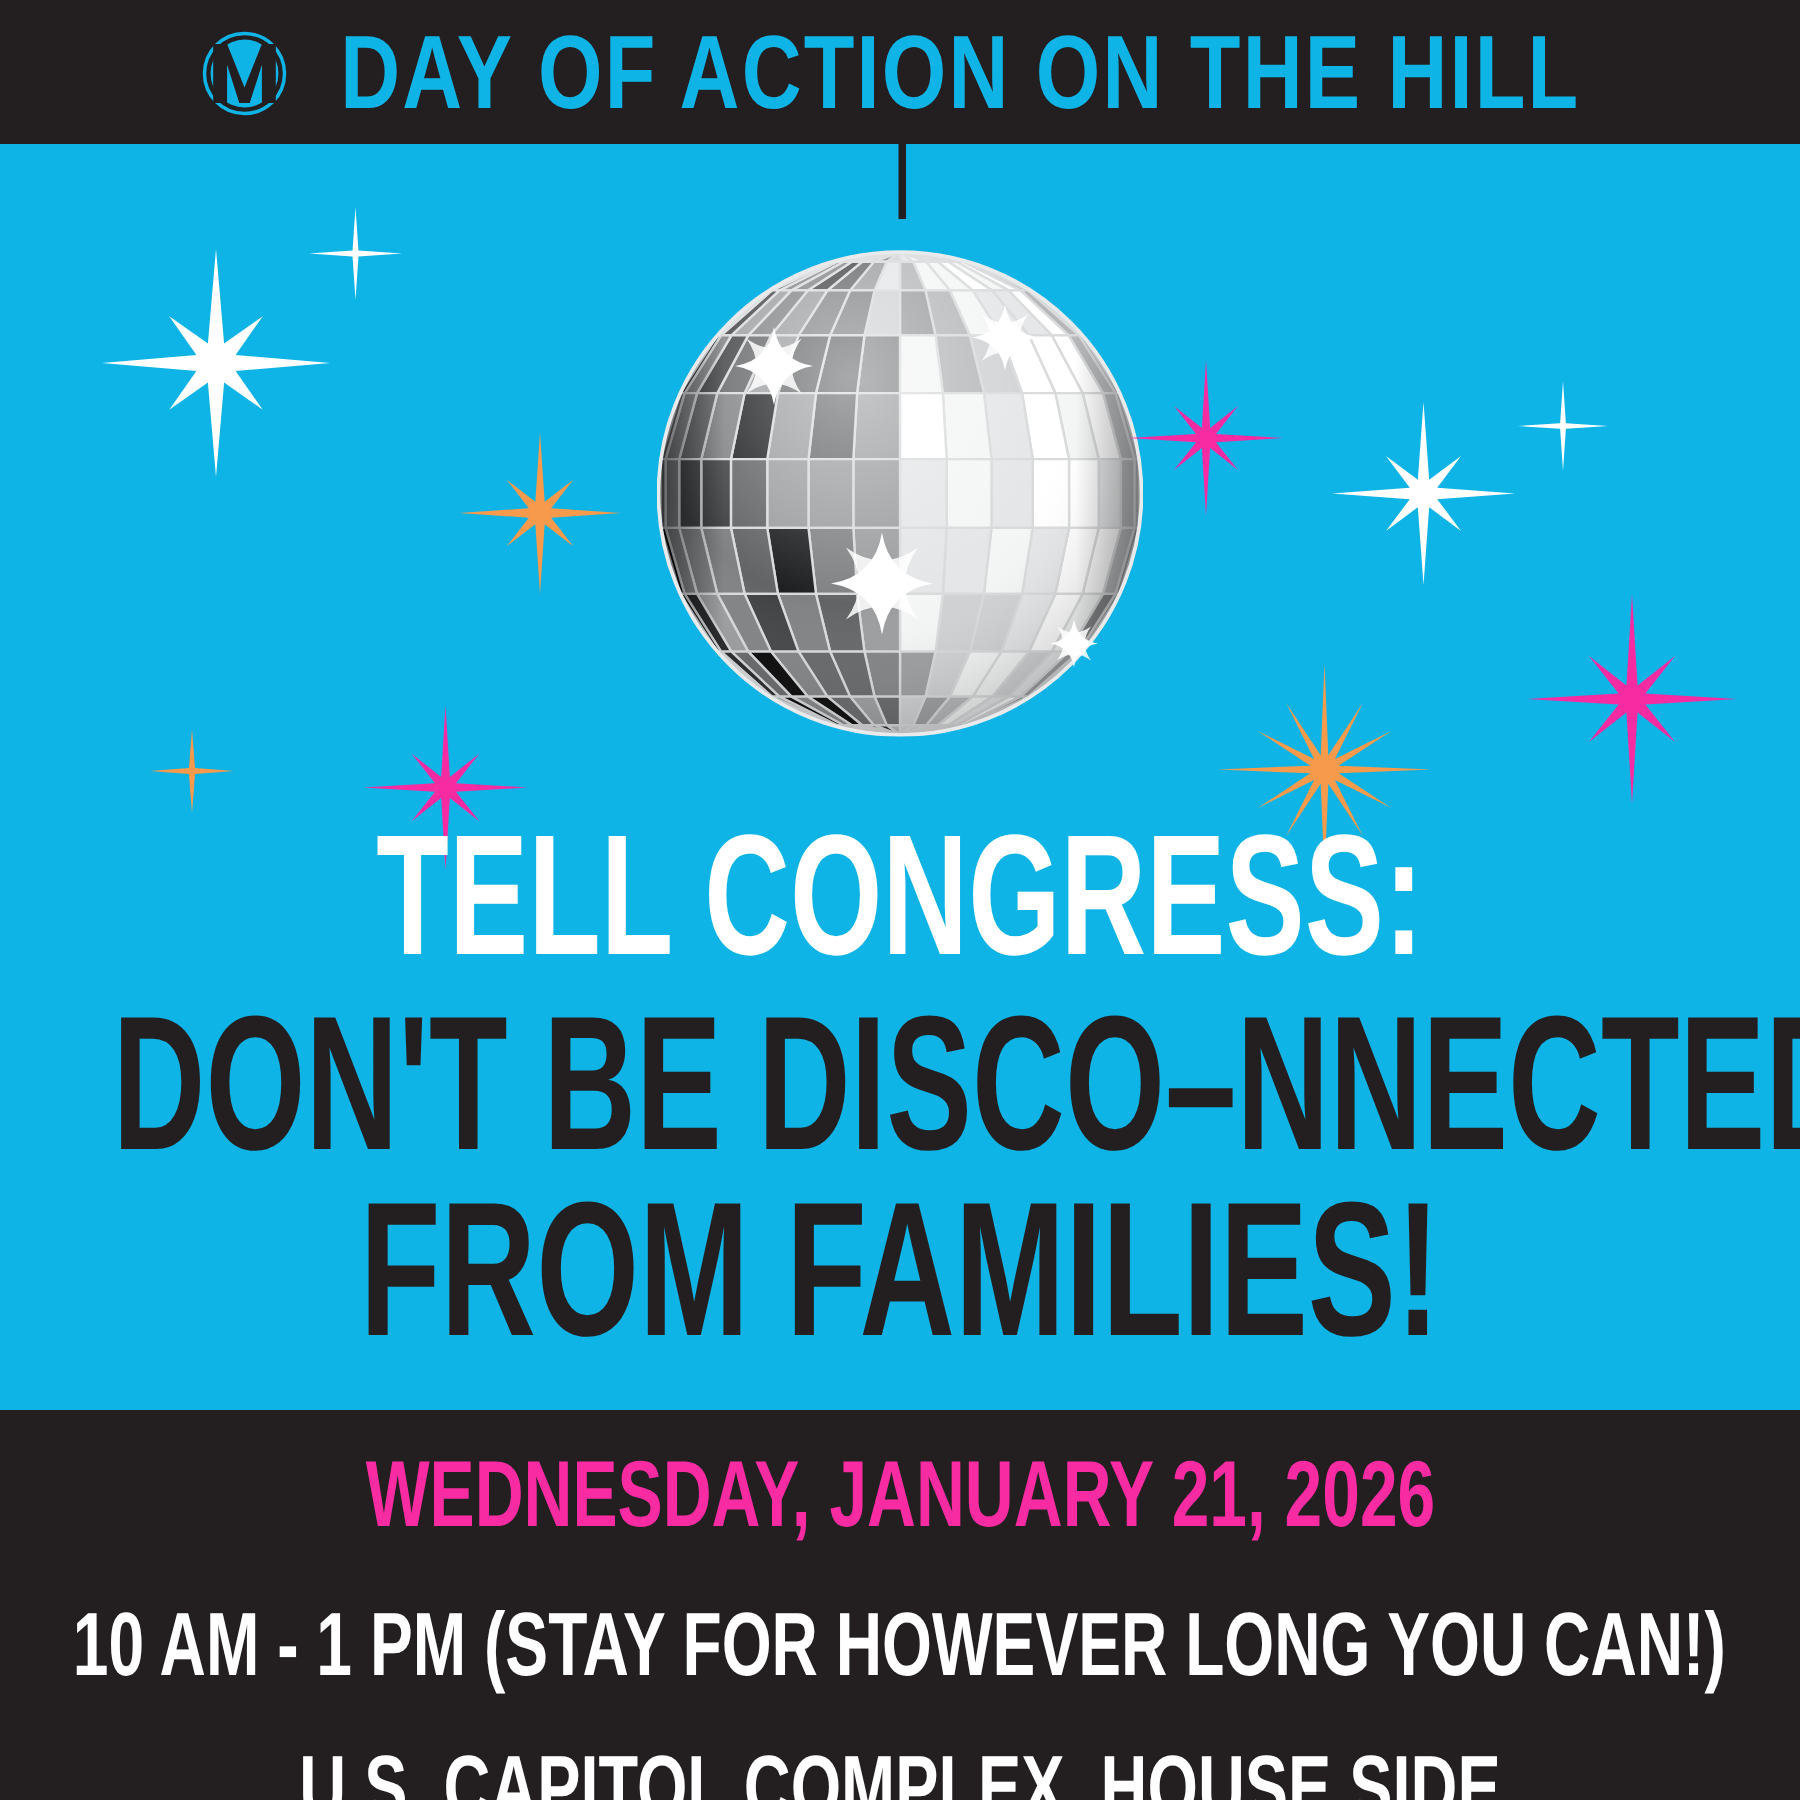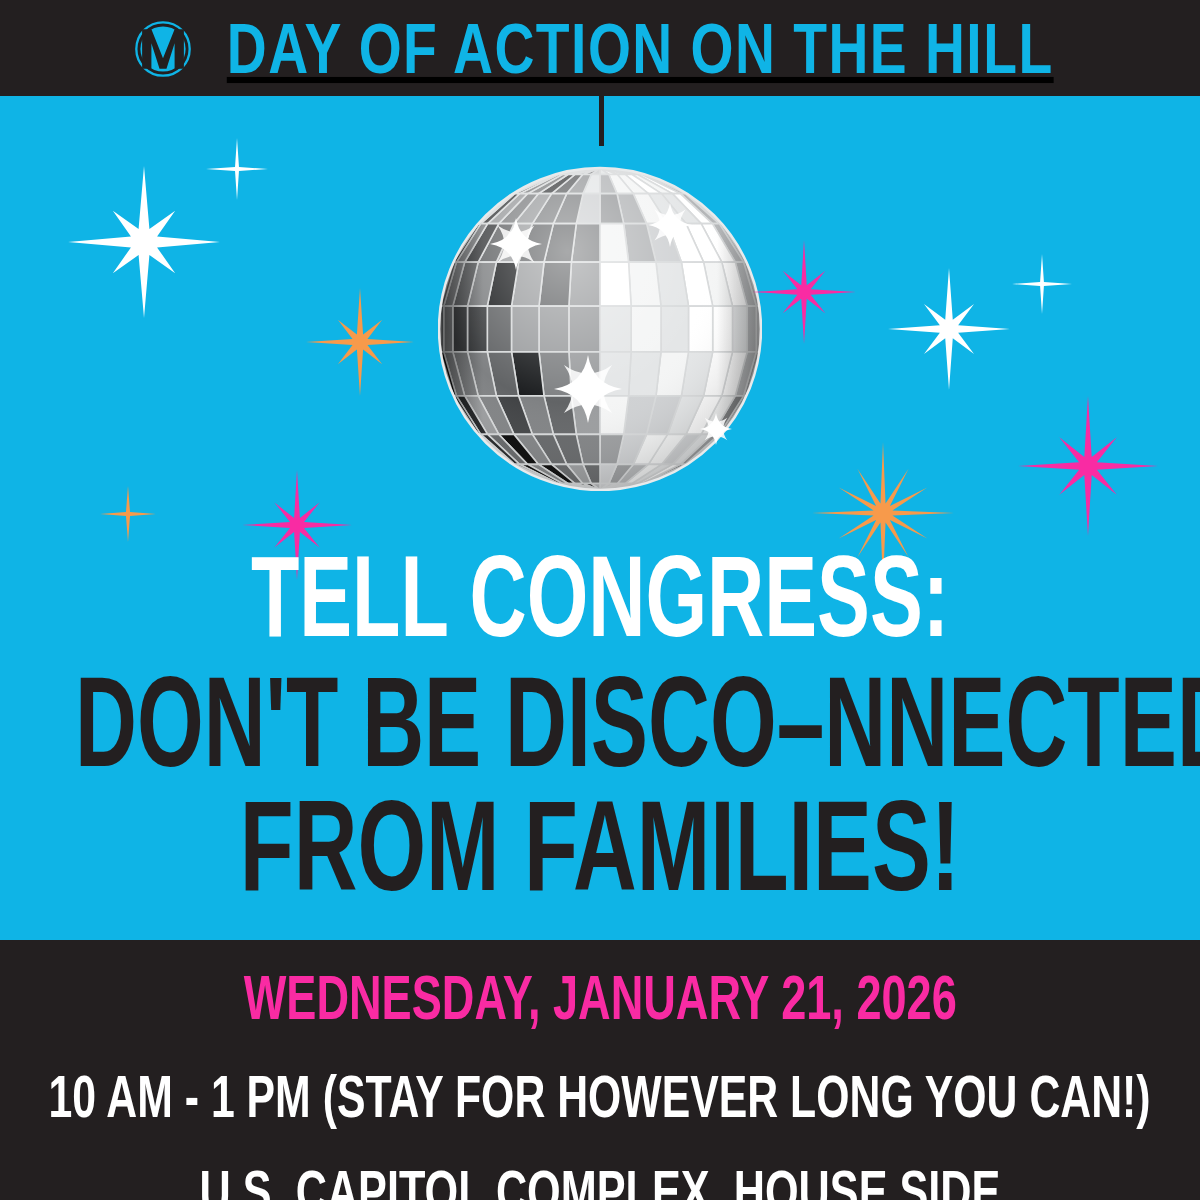--- a/index.html
+++ b/index.html
@@ -22,21 +22,20 @@
   .band-top {
     position: absolute;
     left: 0; top: 0;
     width: 1200px;
     height: 96px;
     background: #231f20;
     display: flex;
     align-items: center;
     justify-content: center;
     gap: 22px;
-    text-decoration: underline;
   }
   .logo-mark {
     width: 58px;
     height: 58px;
     flex: 0 0 auto;
     position: relative;
     top: 1px;
   }
   .header-title {
     color: #0fb4e6;

